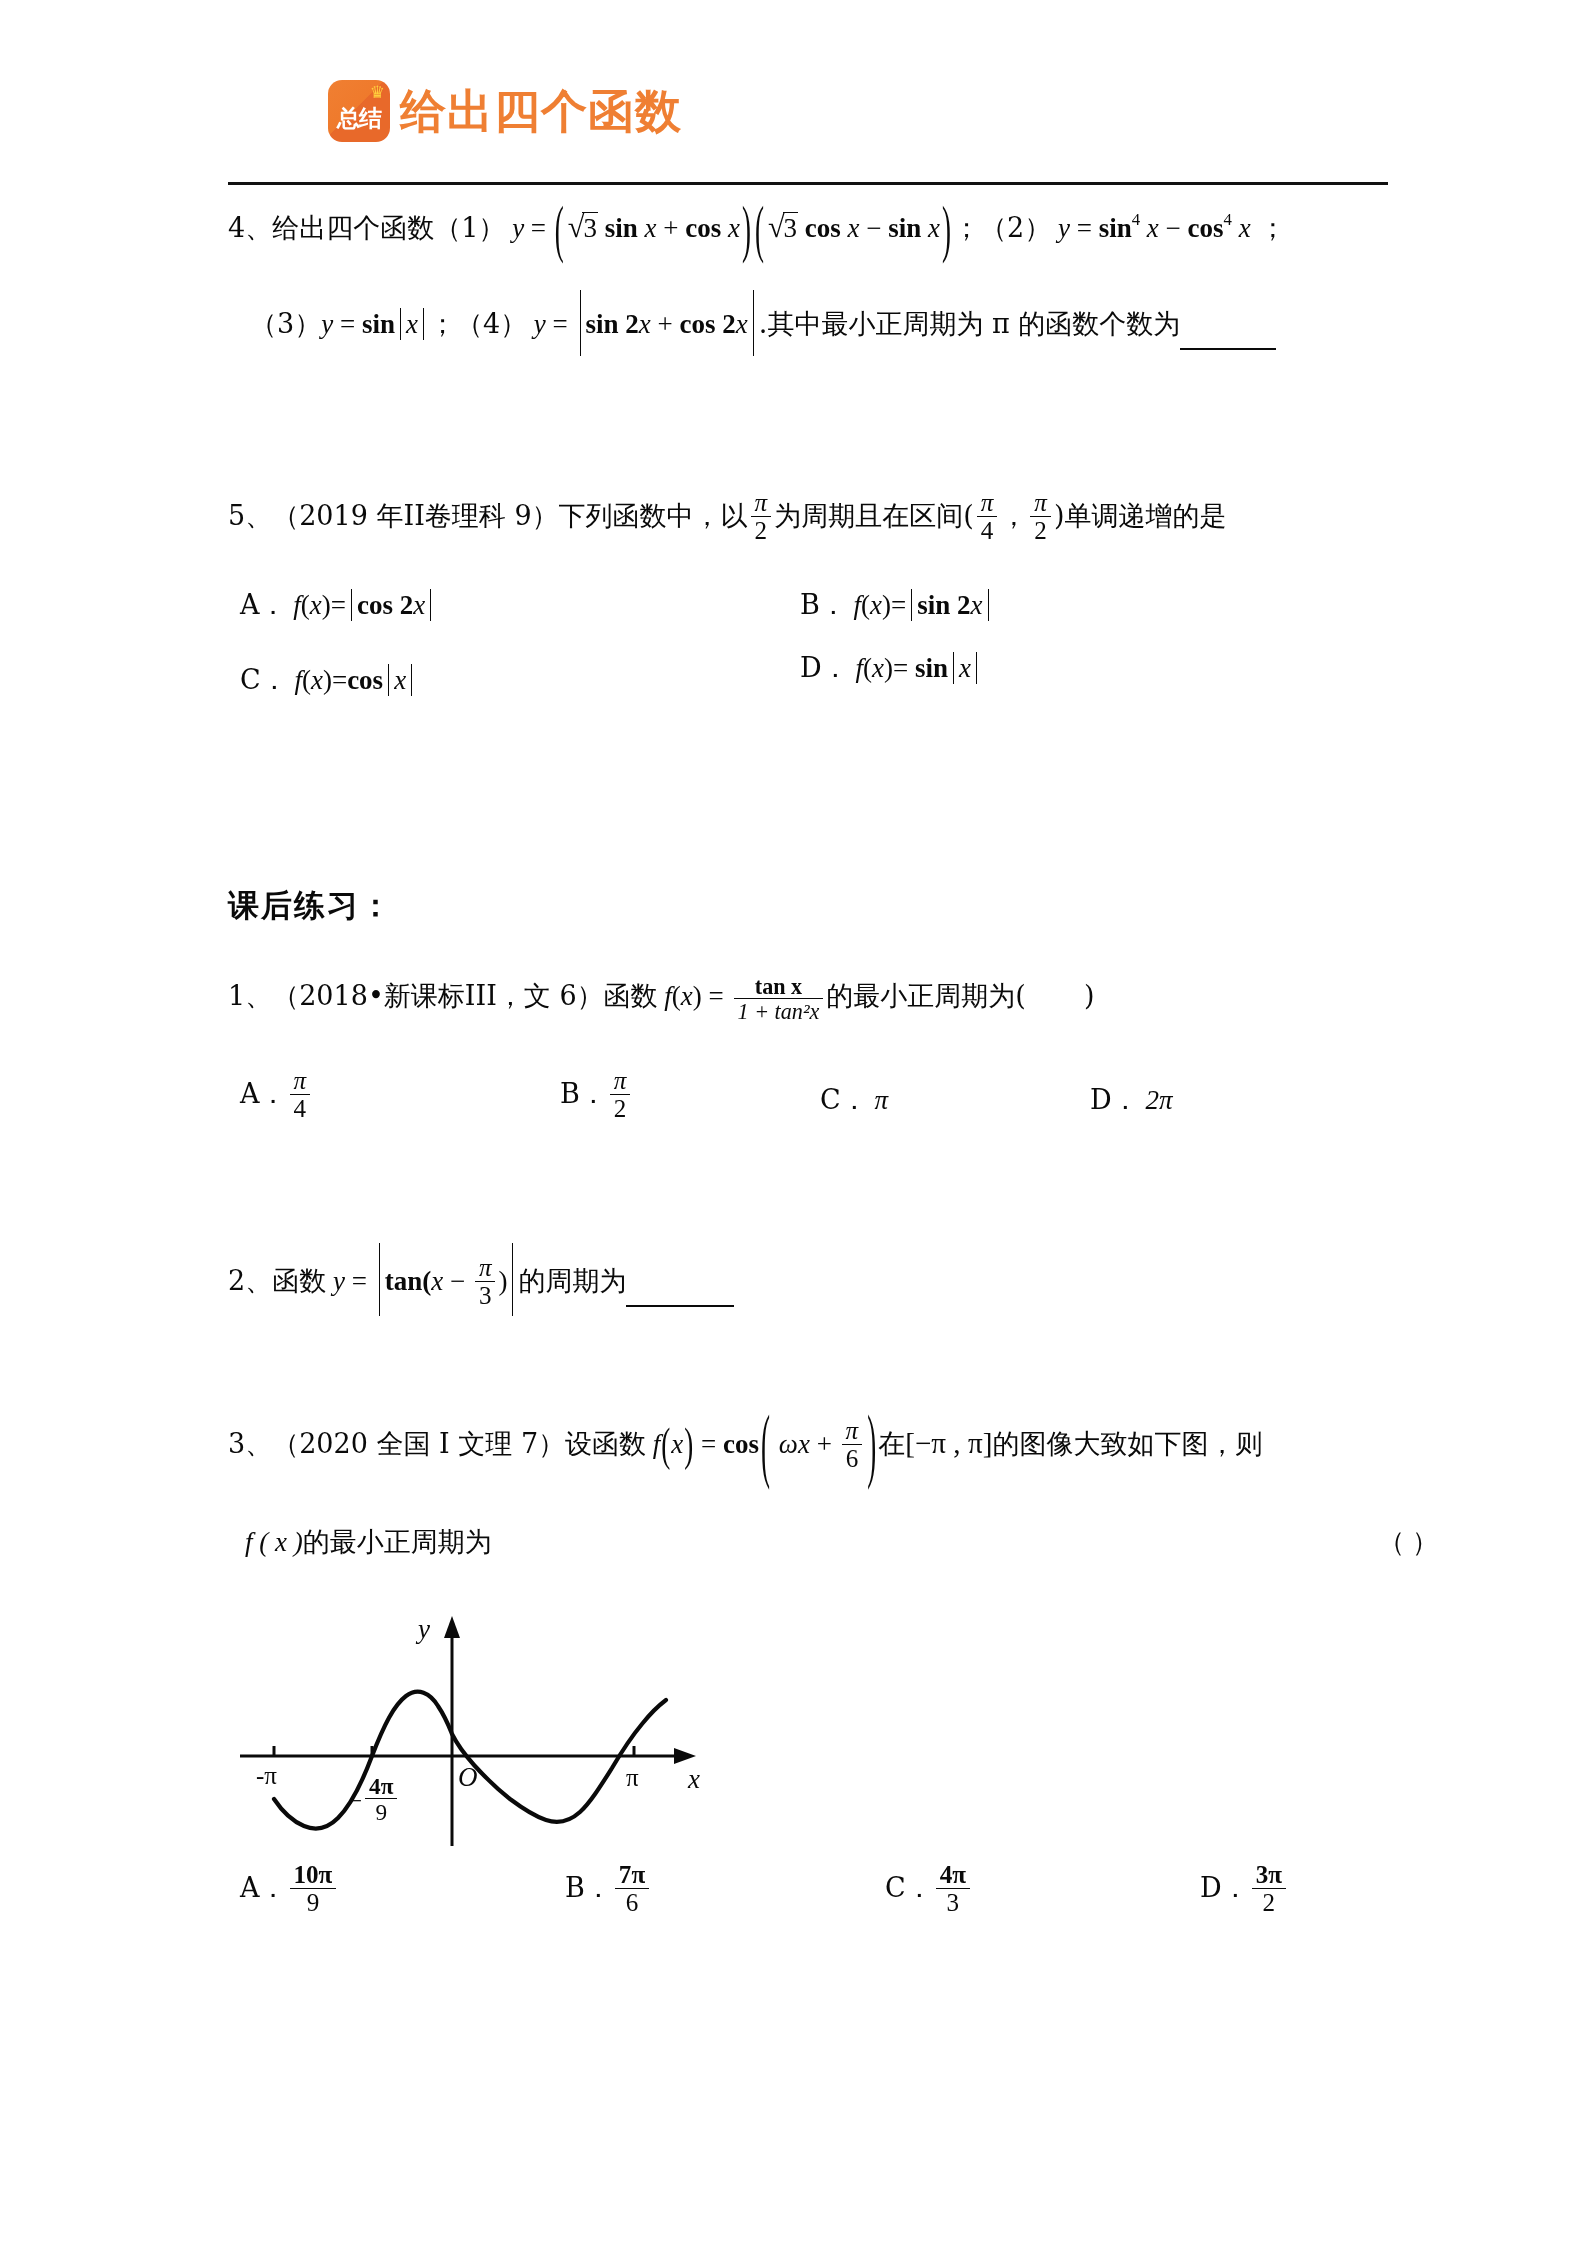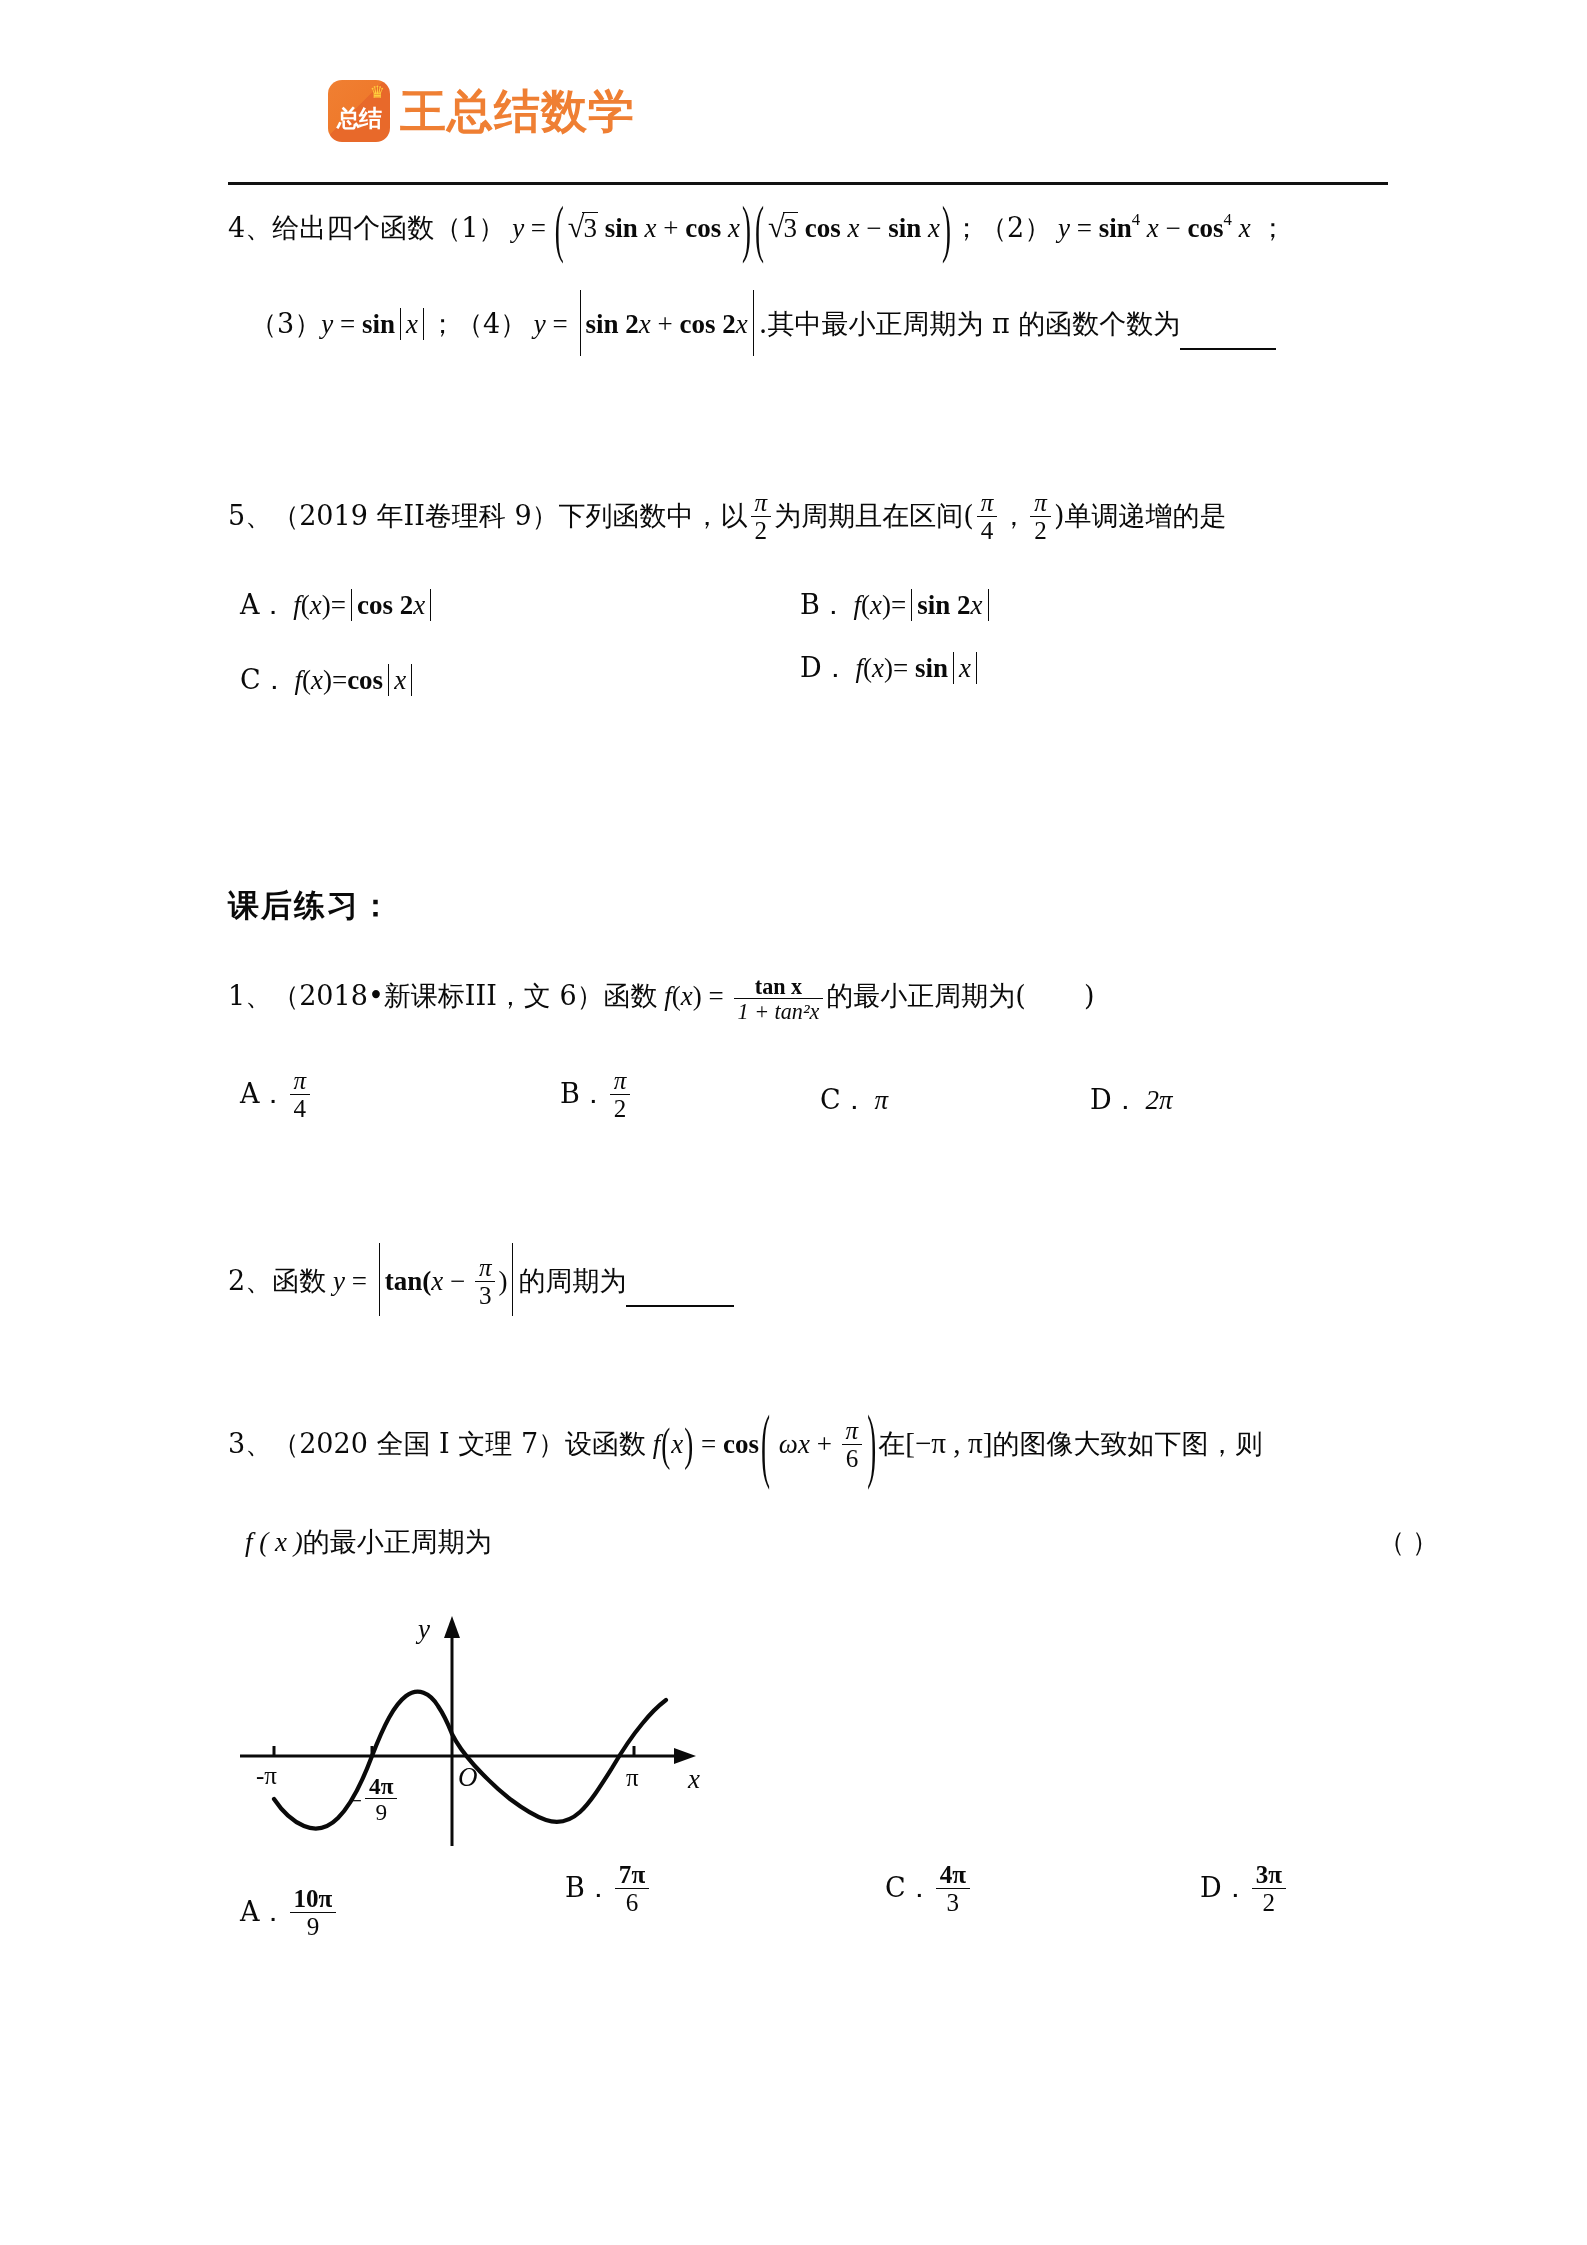--- a/index.html
+++ b/index.html
@@ -235,21 +235,21 @@
 <body>
 
 <div class="page">
 
   <div class="header">
     <div class="logo-wrap">
       <div class="logo-mark">
         <span class="crown">♛</span>
         <span class="mark-text">总结</span>
       </div>
-      <div class="logo-text">王总结数学</div>
+      <div class="logo-text">给出四个函数</div>
     </div>
   </div>
   <div class="header-rule"></div>
 
   <div class="q" style="left:228px; top:205px;">
     <span class="cn">4、</span><span class="cn">给出四个函数（1）</span><span class="mi">&nbsp;y</span><span class="mo">&nbsp;=&nbsp;</span><span class="bigparen">(</span><span class="sqrt"><span class="radsym">√</span><span class="radicand mn">3</span></span><span class="op">&nbsp;sin&nbsp;</span><span class="mi">x</span><span class="mo">&nbsp;+&nbsp;</span><span class="op">cos&nbsp;</span><span class="mi">x</span><span class="bigparen">)</span><span class="bigparen">(</span><span class="sqrt"><span class="radsym">√</span><span class="radicand mn">3</span></span><span class="op">&nbsp;cos&nbsp;</span><span class="mi">x</span><span class="mo">&nbsp;−&nbsp;</span><span class="op">sin&nbsp;</span><span class="mi">x</span><span class="bigparen">)</span><span class="cn">；（2）</span><span class="mi">&nbsp;y</span><span class="mo">&nbsp;=&nbsp;</span><span class="op">sin</span><sup class="exp">4</sup><span class="mi">&nbsp;x</span><span class="mo">&nbsp;−&nbsp;</span><span class="op">cos</span><sup class="exp">4</sup><span class="mi">&nbsp;x</span><span class="cn">&nbsp;；</span>
   </div>
 
   <div class="q" style="left:250px; top:290px;">
     <span class="cn">（3）</span><span class="mi">y</span><span class="mo">&nbsp;=&nbsp;</span><span class="op">sin</span><span class="bar"></span><span class="mi">x</span><span class="bar"></span><span class="cn">；（4）</span><span class="mi">&nbsp;y</span><span class="mo">&nbsp;=&nbsp;</span><span class="bar tall"></span><span class="op">sin&nbsp;2</span><span class="mi">x</span><span class="mo">&nbsp;+&nbsp;</span><span class="op">cos&nbsp;2</span><span class="mi">x</span><span class="bar tall"></span><span class="cn">.其中最小正周期为 π 的函数个数为</span><span class="blank" style="width:96px;">&nbsp;</span>
@@ -328,21 +328,21 @@
     <div class="fig-label ital" style="left:466px; top:176px; font-size:27px;">x</div>
     <div class="fig-label ital" style="left:236px; top:174px; font-size:27px;">O</div>
     <div class="fig-label" style="left:34px; top:174px; font-size:25px;">-π</div>
     <div class="fig-label" style="left:404px; top:176px; font-size:25px;">π</div>
     <div class="fig-label" style="left:126px; top:186px; font-size:25px;">
       <span>−</span><span class="frac" style="vertical-align:-0.45em;"><span class="num" style="font-weight:bold;">4π</span><span class="den">9</span></span>
     </div>
   </div>
 
   <div class="q" style="left:240px; top:1862px;">
-    <span class="cn">A．</span><span class="frac"><span class="num" style="font-weight:bold;margin-top:24px;">10π</span><span class="den mn">9</span></span>
+    <span class="cn">A．</span><span class="frac"><span class="num" style="font-weight:bold;">10π</span><span class="den mn">9</span></span>
   </div>
   <div class="q" style="left:565px; top:1862px;">
     <span class="cn">B．</span><span class="frac"><span class="num" style="font-weight:bold;">7π</span><span class="den mn">6</span></span>
   </div>
   <div class="q" style="left:885px; top:1862px;">
     <span class="cn">C．</span><span class="frac"><span class="num" style="font-weight:bold;">4π</span><span class="den mn">3</span></span>
   </div>
   <div class="q" style="left:1200px; top:1862px;">
     <span class="cn">D．</span><span class="frac"><span class="num" style="font-weight:bold;">3π</span><span class="den mn">2</span></span>
   </div>

